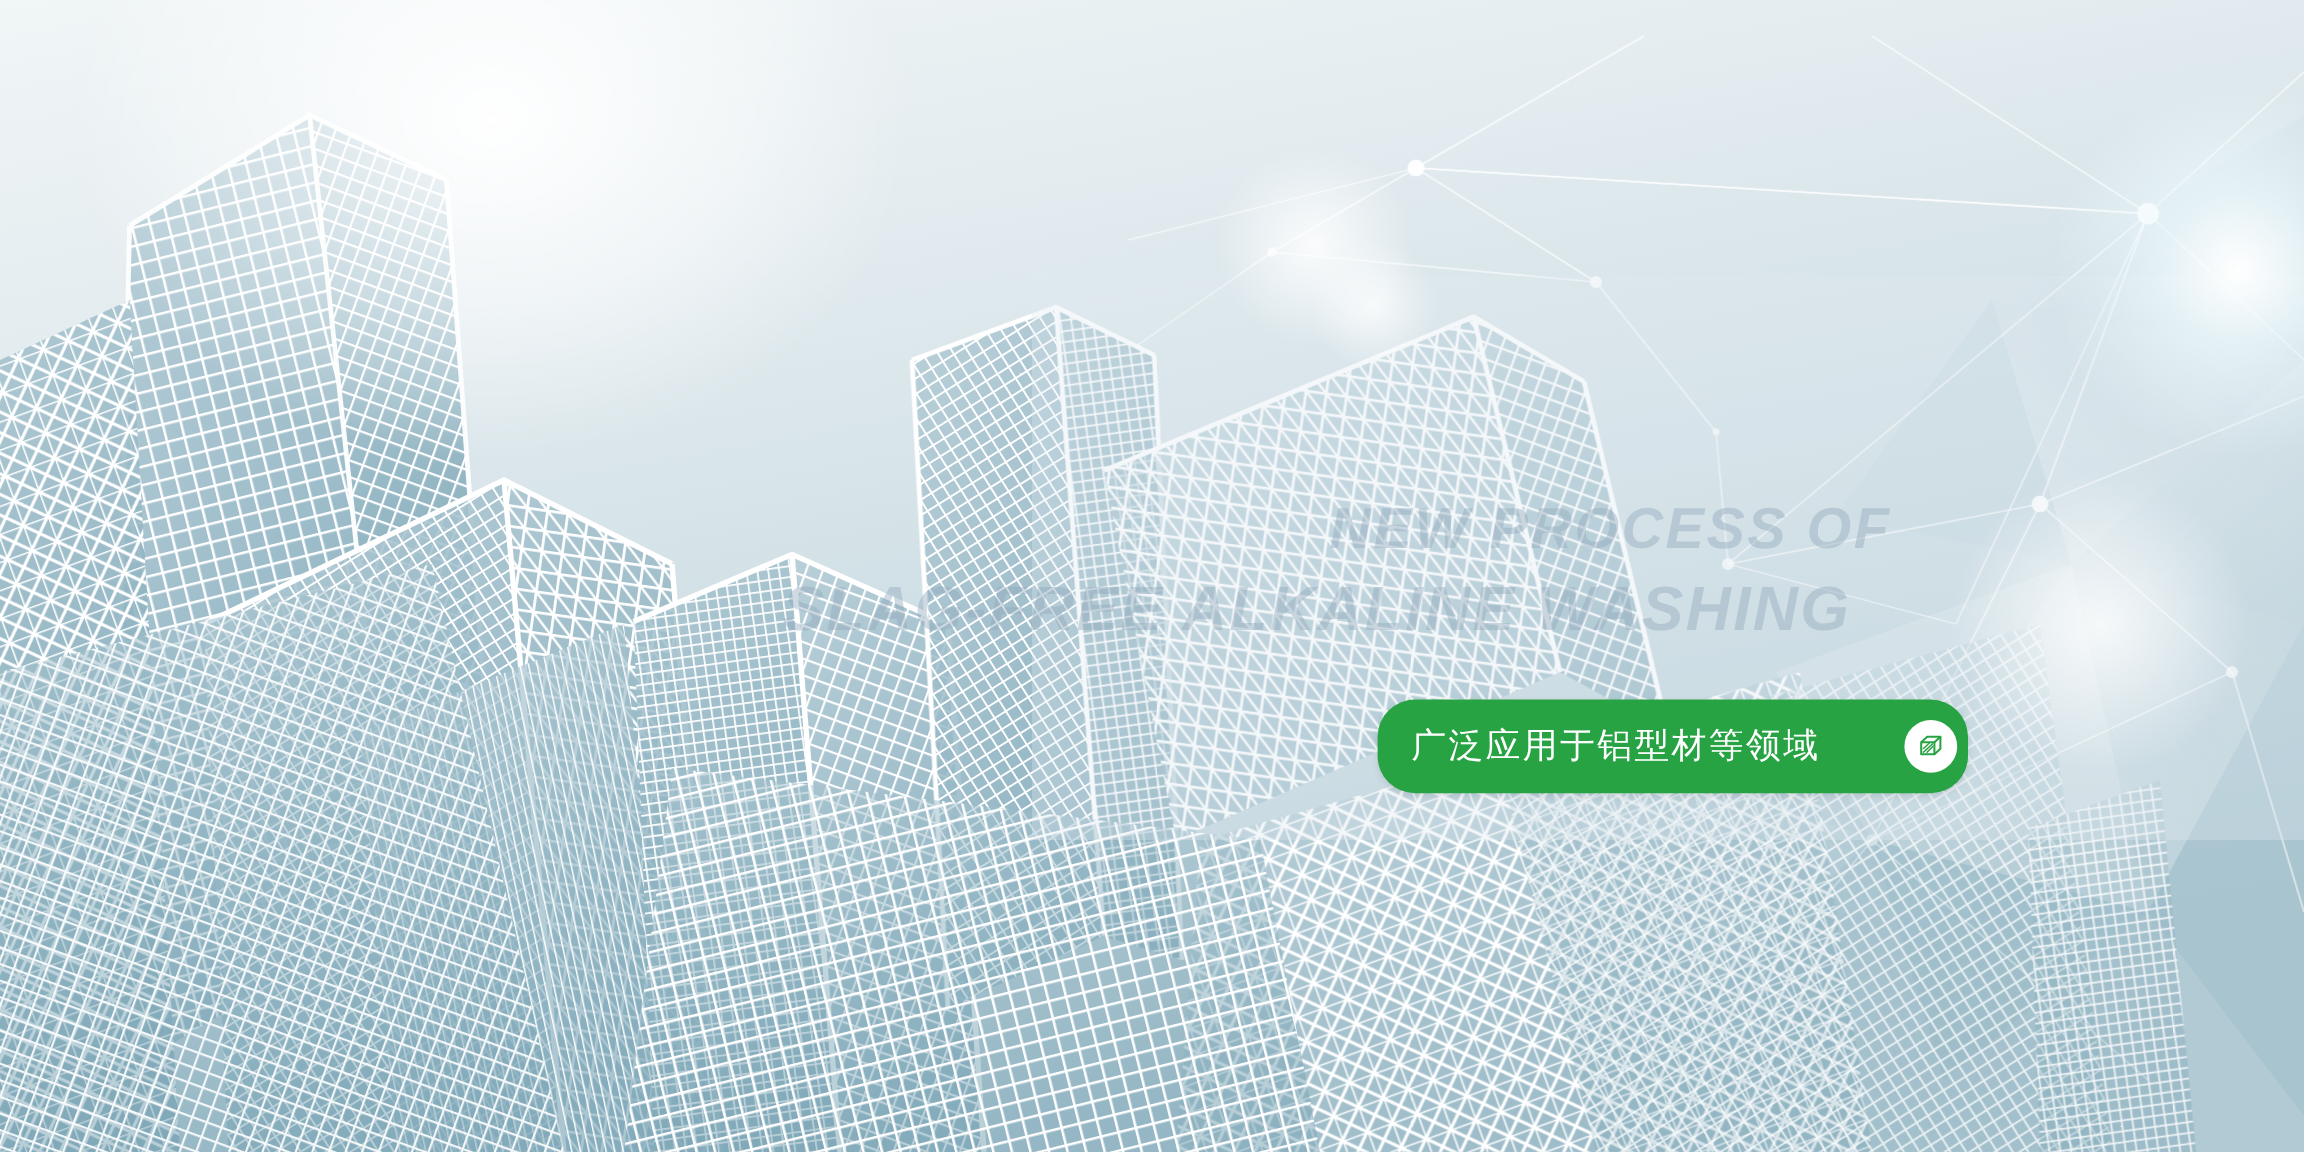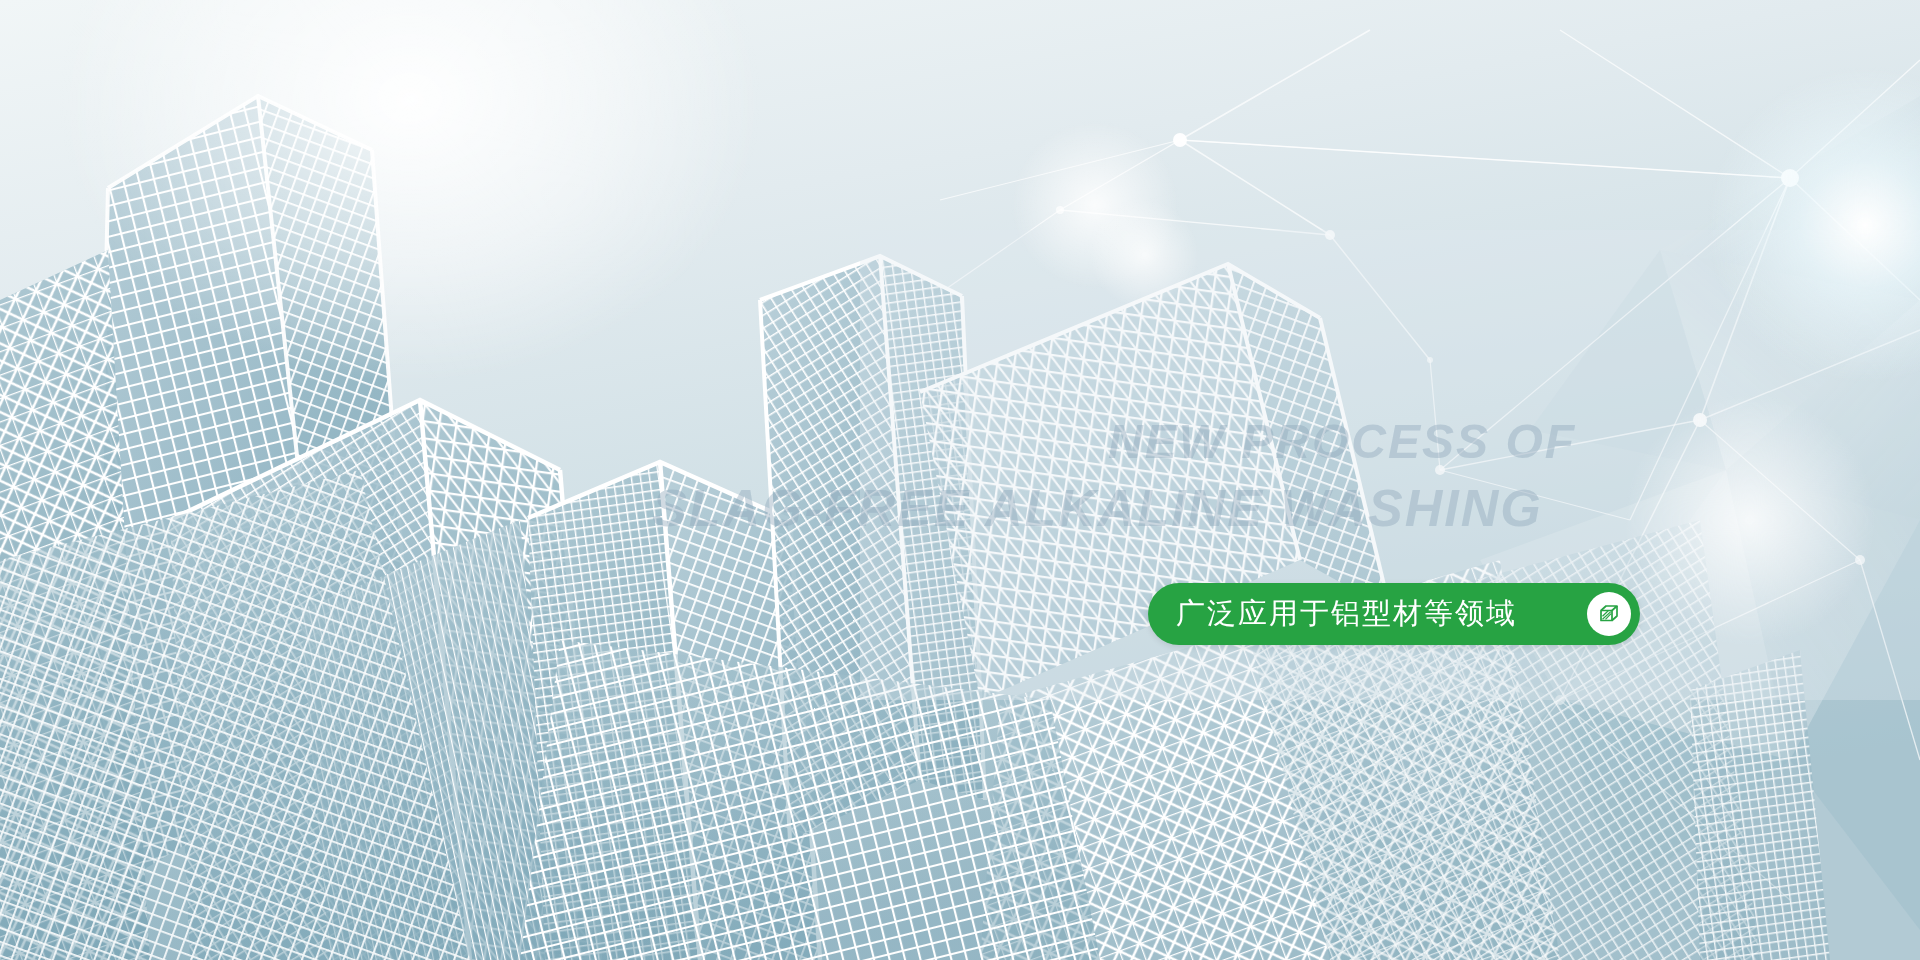--- a/index.html
+++ b/index.html
@@ -59,21 +59,21 @@
     color:#14429b;
     font-weight:bold;font-style:italic;
     letter-spacing:2px;
     white-space:nowrap;
     text-shadow:0 2px 4px rgba(255,255,255,.35);
     font-family:"DejaVu Sans","Liberation Sans",sans-serif;
   }
 
   .pill{
     position:absolute;left:1148px;top:583px;
-    width:492px;height:62px;
+    width:492px;height:78px;
     background:#27a343;
     border-radius:31px;
     display:flex;align-items:center;
     box-shadow:0 2px 6px rgba(0,0,0,.10);
   }
   .pill-text{
     margin-left:28px;
     color:#ffffff;
     font-size:29px;
     letter-spacing:2px;

